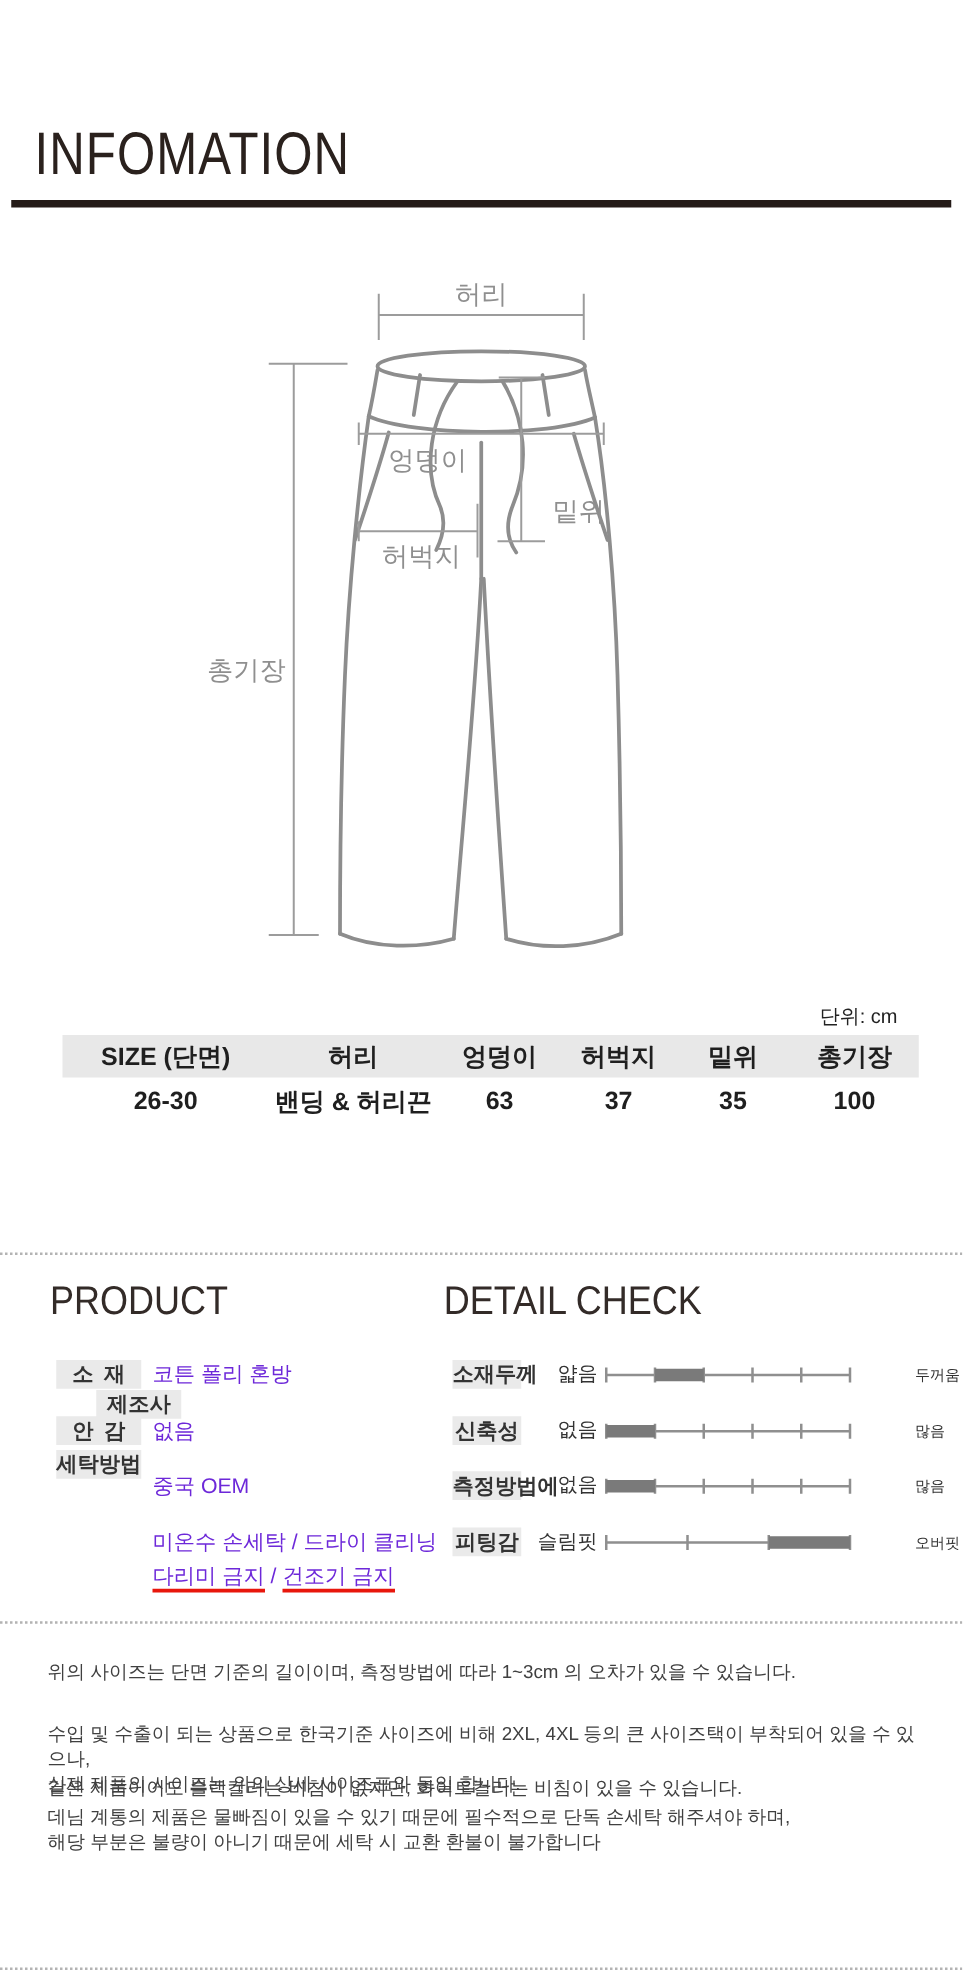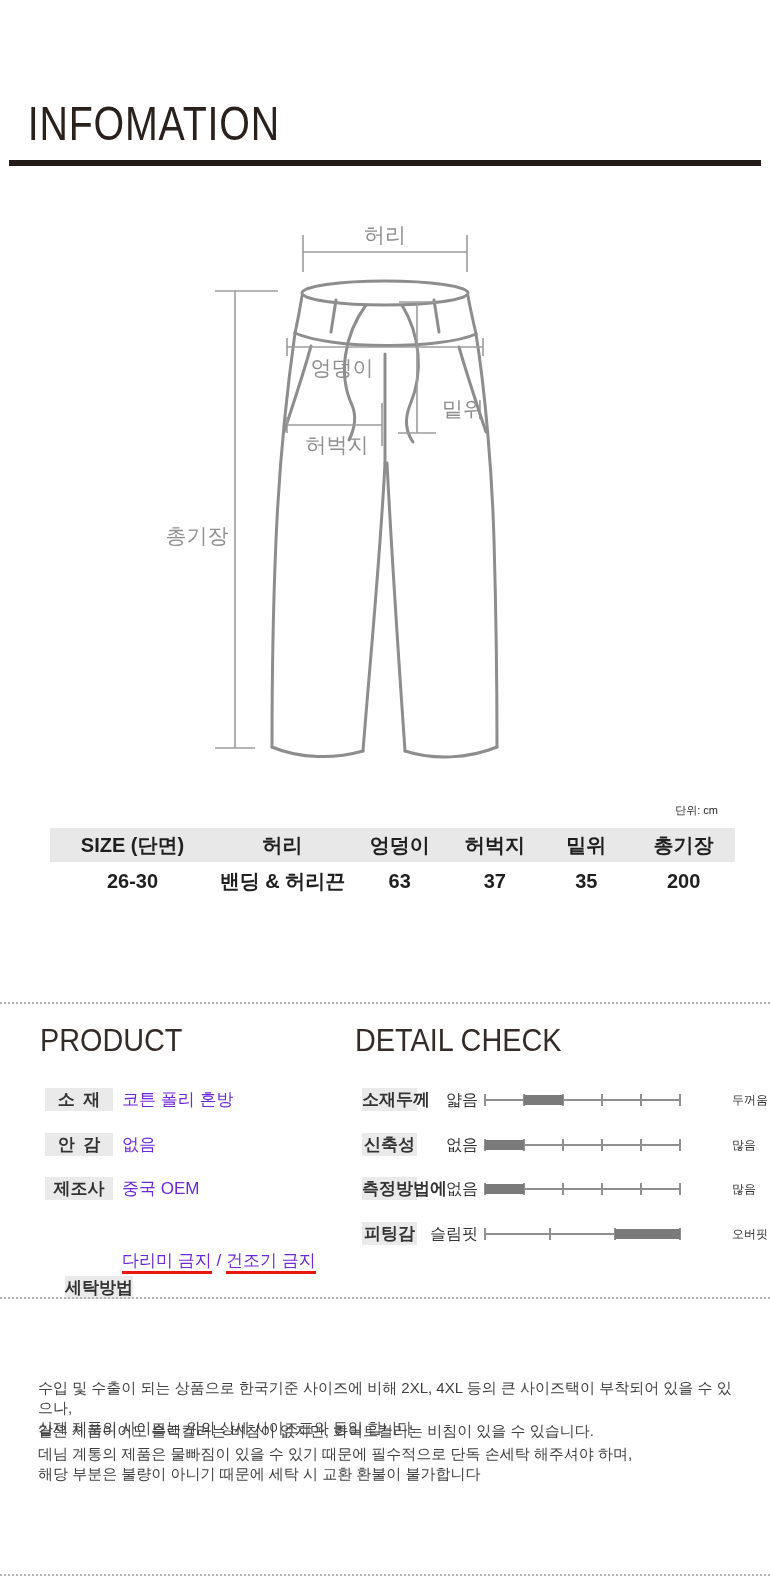--- a/index.html
+++ b/index.html
@@ -13,21 +13,21 @@
   .title .squeeze{display:inline-block;transform:scaleX(0.82);transform-origin:center;}
   .title-rule{left:9px;top:160px;width:752px;height:6px;background:#241b18;}
 
   
   .pants-svg{left:0;top:170px;}
   .pants-svg text{font-family:"Liberation Sans","DejaVu Sans",sans-serif;font-size:21px;fill:#8f8f8f;}
   .outline{fill:none;stroke:#8d8d8d;stroke-width:3;stroke-linecap:round;stroke-linejoin:round;}
   .measure{fill:none;stroke:#9c9c9c;stroke-width:1.6;}
 
   
-  .unit-note{top:803px;right:52px;font-size:11px;color:#222;margin-left:16px;}
+  .unit-note{top:803px;right:52px;font-size:16px;color:#222;margin-left:16px;}
   .size-head{left:50px;top:828px;width:685px;height:34px;background:var(--table-header-bg,#e8e8e8);
              display:flex;align-items:center;}
   .size-vals{left:50px;top:862px;width:685px;height:38px;display:flex;align-items:center;}
   .size-head .c,.size-vals .c{text-align:center;font-weight:700;font-size:20px;color:#1f1f1f;}
   .c1{width:24.1%;} .c2{width:19.7%;} .c3{width:14.5%;} .c4{width:13.3%;} .c5{width:13.4%;} .c6{width:15.0%;}
 
   .divider{left:0;width:770px;height:0;border-top:2px dotted #b3b3b3;}
 
   
   .sec-head{font-size:32px;font-weight:400;color:#332b28;transform:scaleX(0.9);transform-origin:left;white-space:nowrap;}
@@ -129,37 +129,38 @@
     <div class="c c4">허벅지</div>
     <div class="c c5">밑위</div>
     <div class="c c6">총기장</div>
   </div>
   <div class="abs size-vals">
     <div class="c c1">26-30</div>
     <div class="c c2">밴딩 &amp; 허리끈</div>
     <div class="c c3">63</div>
     <div class="c c4">37</div>
     <div class="c c5">35</div>
-    <div class="c c6">200</div>
+    <div class="c c6">100</div>
   </div>
 
   <div class="abs divider" style="top:1002px;"></div>
 
   <div class="abs sec-head head-product">PRODUCT</div>
 
   <div class="abs chip chip-l" style="top:1088px;">소  재</div>
   <div class="abs pval" style="top:1088px;">코튼 폴리 혼방</div>
 
   <div class="abs chip chip-l" style="top:1133px;">안  감</div>
   <div class="abs pval" style="top:1133px;">없음</div>
 
-  <div class="abs chip chip-l" style="top:1177px;">제조사</div>
+  <div class="abs chip chip-l" style="top:1112px;margin-left:32px;">제조사</div>
   <div class="abs pval" style="top:1177px;">중국 OEM</div>
 
-  <div class="abs chip chip-l" style="top:1276px;margin-left:20px;">세탁방법</div>
+  <div class="abs chip chip-l" style="top:1160px;">세탁방법</div>
+  <div class="abs pval" style="top:1222px;">미온수 손세탁 / 드라이 클리닝</div>
   <div class="abs pval" style="top:1249px;">
     <span class="runder">다리미 금지</span><span> / </span><span class="runder">건조기 금지</span>
   </div>
 
   <div class="abs sec-head head-detail">DETAIL CHECK</div>
 
   <div class="abs chip chip-r" style="top:1088px;">소재두께</div>
   <div class="abs minlab" style="top:1088px;">얇음</div>
   <div class="abs track" style="top:1088px;">
       <div class="rail"></div>
@@ -208,20 +209,21 @@
       <div class="tick" style="left: 0%;"></div>
       <div class="tick" style="left: 33.3333%;"></div>
       <div class="tick" style="left: 66.6667%;"></div>
       <div class="tick" style="left: 100%;"></div>
       <div class="bar" style="left: 66.7%; width: 33.3%;"></div>
     </div>
   <div class="abs maxlab" style="top:1222px;">오버핏</div>
 
   <div class="abs divider" style="top:1297px;"></div>
 
+  <div class="abs notice" style="top:1328px;">위의 사이즈는 단면 기준의 길이이며, 측정방법에 따라 1~3cm 의 오차가 있을 수 있습니다.</div>
   <div class="abs notice" style="top:1378px;">수입 및 수출이 되는 상품으로 한국기준 사이즈에 비해 2XL, 4XL 등의 큰 사이즈택이 부착되어 있을 수 있으나,
 실제 제품의 사이즈는 위의 상세 사이즈표와 동일 합니다.</div>
   <div class="abs notice" style="top:1421px;">같은 제품이어도 블랙컬러는 비침이 없지만, 화이트컬러는 비침이 있을 수 있습니다.</div>
   <div class="abs notice" style="top:1444px;">데님 계통의 제품은 물빠짐이 있을 수 있기 때문에 필수적으로 단독 손세탁 해주셔야 하며,
 해당 부분은 불량이 아니기 때문에 세탁 시 교환 환불이 불가합니다</div>
 
   <div class="abs divider" style="top:1574px;"></div>
 </div>
 
 </body></html>

